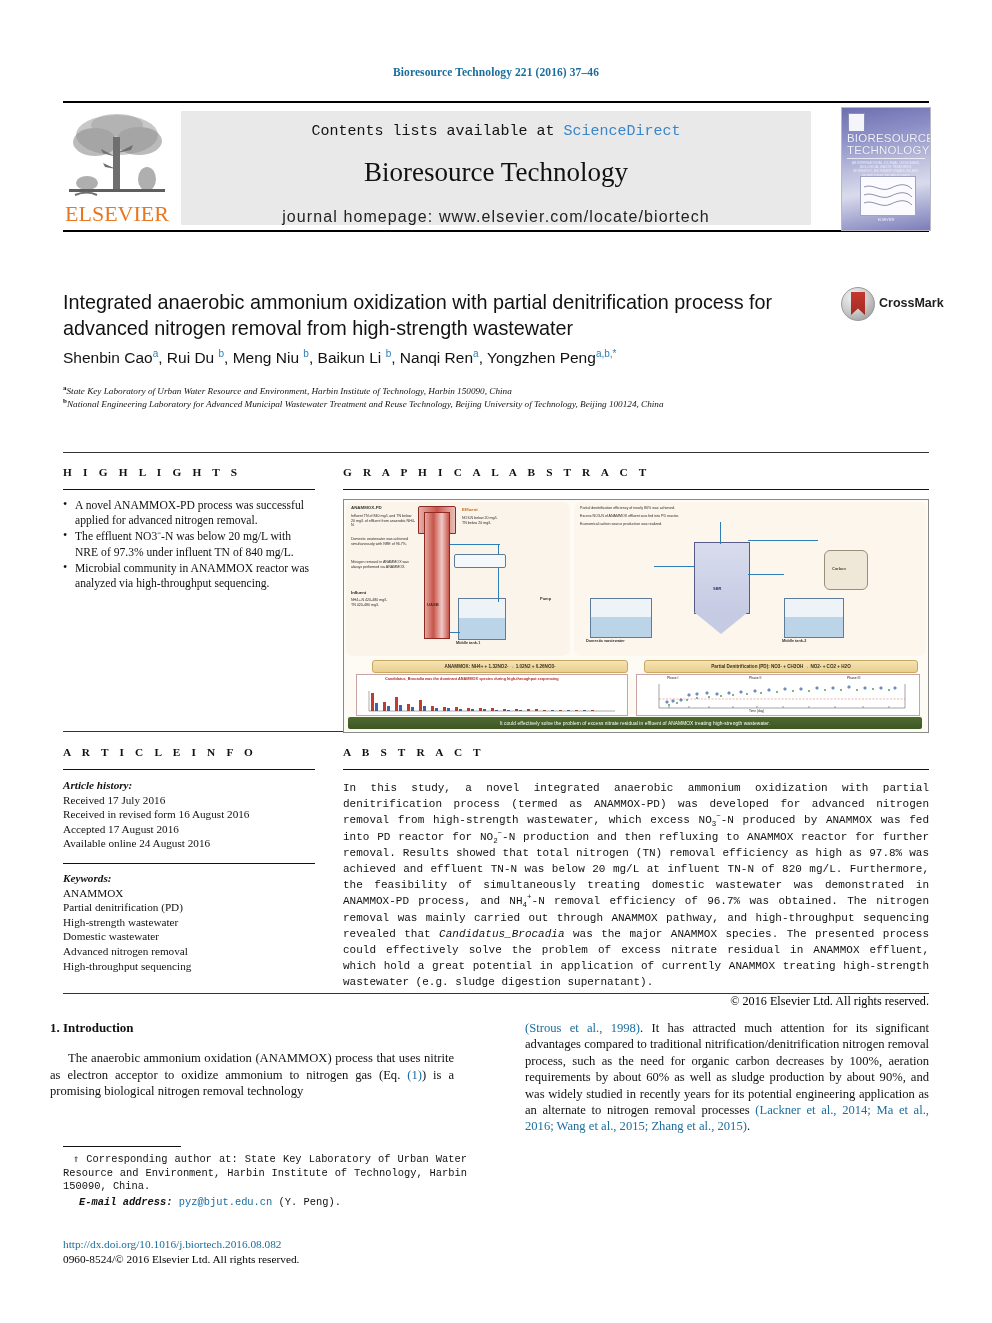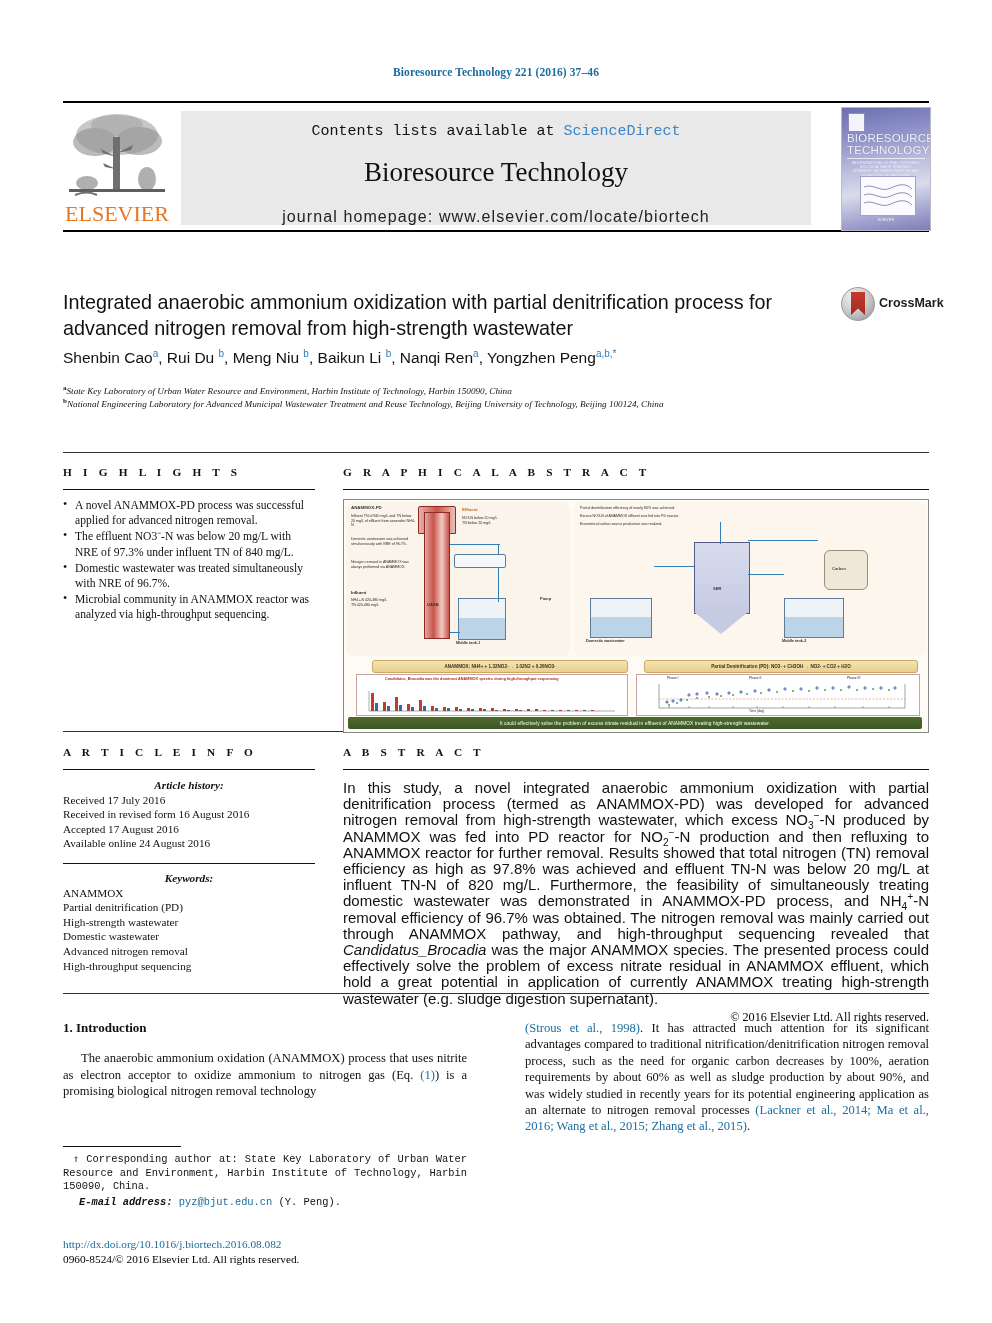--- a/index.html
+++ b/index.html
@@ -305,29 +305,29 @@
 
   
   .ai-rule { margin-top: 11px; border-top: 1.6px solid #111; }
   .ai-body {
     padding-top: 8px;
     font-family: "Liberation Serif", serif;
     font-size: 11.2px;
     line-height: 14.6px;
     color: #111;
   }
-  .ai-body .ital { font-style: italic; font-weight: bold; text-align: center; }
+  .ai-body .ital { font-style: italic; font-weight: bold; }
   .ai-sep { margin: 12px 0 7px 0; border-top: 1.3px solid #111; width: 100%; }
 
   
   .abs-rule { margin-top: 11px; border-top: 1.6px solid #111; }
   .abs-body {
     padding-top: 10px;
-    font-family: Liberation Sans, sans-serif;
-    font-size: 15px;
+    font-family: Liberation Mono, monospace;
+    font-size: 11px;
     line-height: 16.2px;
     text-align: justify;
     color: #111;
   }
   .abs-copy {
     margin-top: 3px;
     text-align: right;
     font-family: "Liberation Serif", serif;
     font-size: 12.2px;
   }
@@ -340,21 +340,21 @@
   .bodycol {
     position: absolute;
     top: 1020px;
     width: 404px;
     font-family: "Liberation Serif", serif;
     font-size: 12.6px;
     line-height: 16.4px;
     text-align: justify;
     color: #111;
   }
-  .bodycol.left { left: 63px; }
+  .bodycol.left { left: 50px; }
   .bodycol.right { left: 525px; }
   .sec-title {
     font-weight: bold;
     font-size: 13px;
     margin-bottom: 14px;
   }
   .indent { text-indent: 18px; }
   a, .lnk { color: #1a6d9e; text-decoration: none; }
 
   
@@ -464,21 +464,20 @@
   </div>
 
   <div class="rule-full" style="top:452px;"></div>
 
   <div class="col-left">
     <div class="sechead">H I G H L I G H T S</div>
     <div class="hl-rule"></div>
     <ul class="hl-list">
       <li>A novel ANAMMOX-PD process was successful applied for advanced nitrogen removal.</li>
       <li>The effluent NO3⁻-N was below 20 mg/L with NRE of 97.3% under influent TN of 840 mg/L.</li>
-      <li>Domestic wastewater was treated simultaneously with NRE of 96.7%.</li>
       <li>Microbial community in ANAMMOX reactor was analyzed via high-throughput sequencing.</li>
     </ul>
   </div>
 
   <div class="rule-full" style="top:731px;"></div>
 
   <div class="col-left" style="top:746px;">
     <div class="sechead">A R T I C L E   I N F O</div>
     <div class="ai-rule"></div>
     <div class="ai-body">

